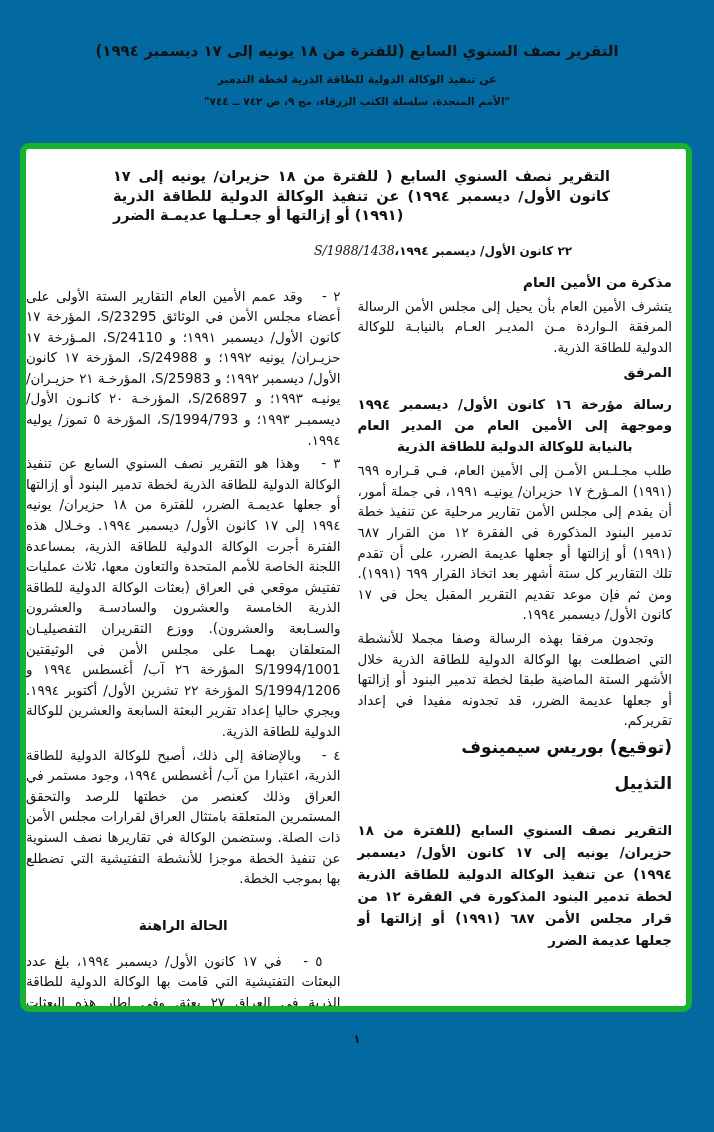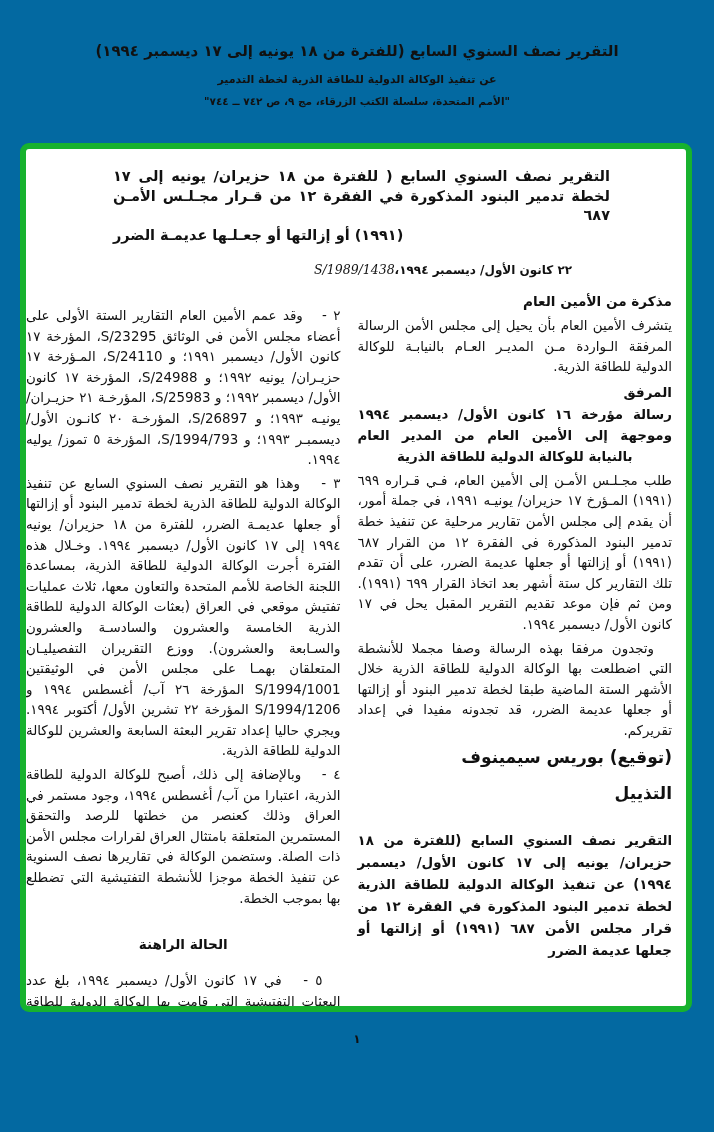--- a/index.html
+++ b/index.html
@@ -45,21 +45,21 @@
   }
   .doc-line .sym{font-family:"DejaVu Serif",serif;font-style:italic;font-size:12.5px;}
   .doc-line .dt{font-weight:bold;font-size:12px;}
   
   .cols{display:flex;gap:17px;margin-top:16px;}
   .col{flex:1 1 0;min-width:0;}
   .col.left{padding-top:13px;}
   .par{font-size:13.4px;line-height:20.6px;text-align:justify;margin:0 0 3px 0;}
   .par.indent{text-indent:18px;}
   .hd-r{font-size:13.6px;font-weight:bold;text-align:right;margin:0 0 7px 0;}
-  .hd-annex{font-size:13.6px;font-weight:bold;text-align:right;margin:6px 0 4px 0;}
+  .hd-annex{font-size:13.6px;font-weight:bold;text-align:right;margin:6px 0 14px 0;}
   .letter-title{
     font-size:13.4px;font-weight:bold;line-height:21px;
     text-align:justify;text-align-last:center;margin:2px 0 4px 0;
   }
   .sig{font-size:17px;font-weight:bold;margin:5px 0 0 0;text-align:right;}
   .sig-title{font-size:13.4px;margin:2px 0 0 0;text-align:right;}
   .hd-appendix{font-size:17px;font-weight:bold;margin:16px 0 0 0;}
   .appendix-title{
     font-size:13.4px;font-weight:bold;line-height:22px;
     text-align:justify;margin:27px 0 0 0;
@@ -80,26 +80,26 @@
   <div class="top-header">
     <div class="l1">التقرير نصف السنوي السابع (للفترة من ١٨ يونيه إلى ١٧ ديسمبر ١٩٩٤)</div>
     <div class="l2">عن تنفيذ الوكالة الدولية للطاقة الذرية لخطة التدمير</div>
     <div class="l3">"الأمم المتحدة، سلسلة الكتب الزرقاء، مج ٩، ص ٧٤٢ ــ ٧٤٤"</div>
   </div>
 
   <div class="frame">
 
     <div class="rpt-title">
       <div class="tl">التقرير نصف السنوي السابع ( للفترة من ١٨ حزيران/ يونيه إلى ١٧</div>
-      <div class="tl">لخطة تدمير البنود المذكورة في الفقرة ١٢ من قـرار مجـلـس الأمـن ٦٨٧</div>
+      <div class="tl">كانون الأول/ ديسمبر ١٩٩٤) عن تنفيذ الوكالة الدولية للطاقة الذرية</div>
       <div class="tl last">(١٩٩١) أو إزالتها أو جعـلـها عديمـة الضرر</div>
     </div>
 
     <div class="doc-line">
-      <span class="sym">S/1989/1438</span>
+      <span class="sym">S/1988/1438</span>
         <span class="dt">، </span>
         <span class="dt">٢٢ كانون الأول/ ديسمبر ١٩٩٤</span>
     </div>
 
     <div class="cols">
 
       <div class="col right">
         <div class="hd-r">مذكرة من الأمين العام</div>
         <p class="par">يتشرف الأمين العام بأن يحيل إلى مجلس الأمن الرسالة المرفقة الـواردة مـن المديـر العـام بالنيابـة للوكالة الدولية للطاقة الذرية.</p>
         <div class="hd-annex">المرفق</div>

